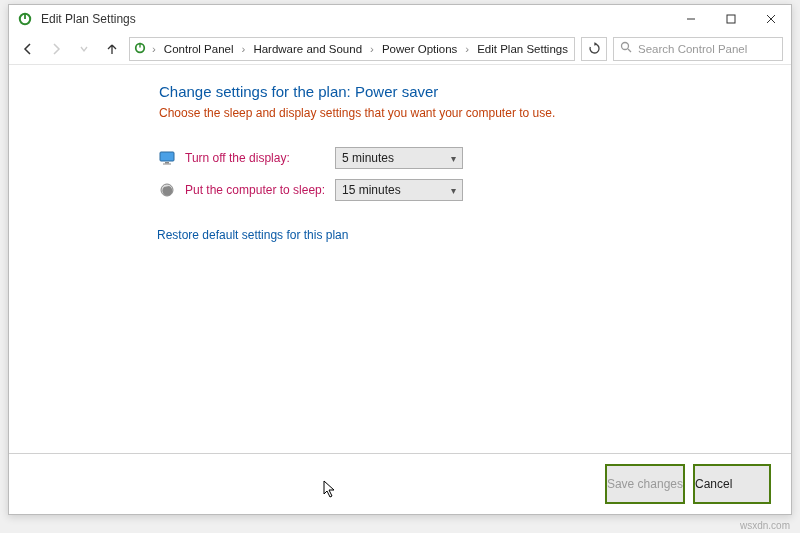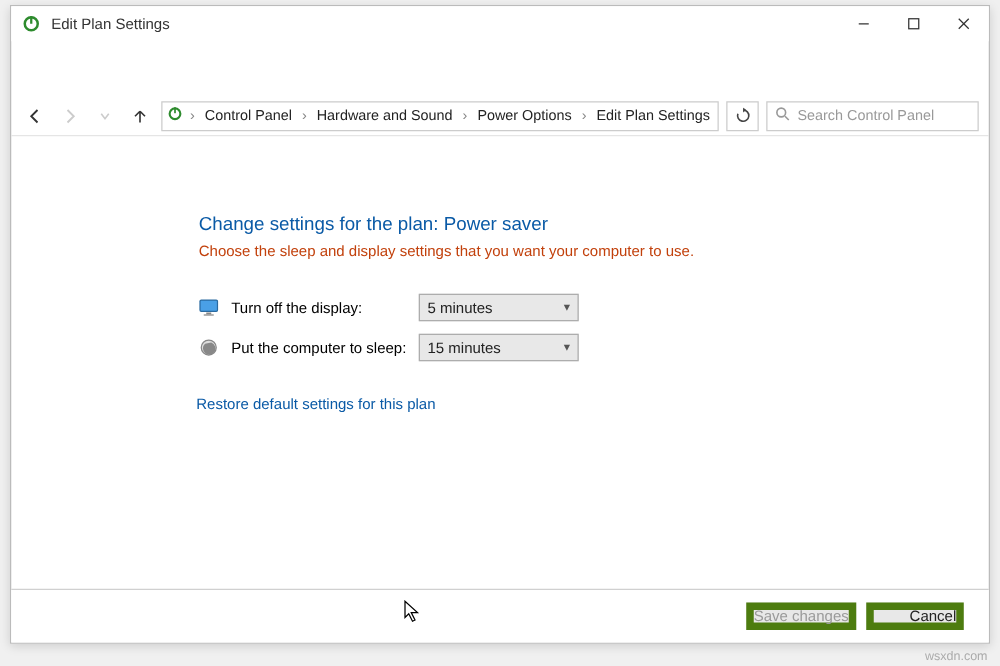--- a/index.html
+++ b/index.html
@@ -12,21 +12,20 @@
       position: relative;
     }
     .window {
       position: absolute;
       top: 4px; left: 8px; right: 8px; bottom: 18px;
       background: #fff;
       border: 1px solid #bbb;
       box-shadow: 0 2px 8px rgba(0,0,0,.15);
       display: flex;
       flex-direction: column;
-      gap: 44px;
     }
     .titlebar {
       height: 28px;
       display: flex;
       align-items: center;
       padding: 0 0 0 8px;
       background: #fff;
     }
     .titlebar .appicon { width:16px; height:16px; margin-right:8px; display:inline-flex; align-items:center; justify-content:center; }
     .titlebar .title { flex:1; color:#333; }
@@ -67,21 +66,21 @@
     .searchbox input::placeholder { color:#999; }
     .content {
       flex:1;
       padding: 18px 10px 10px 150px;
       position:relative;
     }
     .heading { color:#0a5aa6; font-size:15px; font-weight:400; margin-bottom:6px; }
     .desc { color:#c2410c; margin-bottom:22px; }
     .row { display:flex; align-items:center; height:32px; }
     .rowicon { width:16px; height:16px; margin-right:10px; display:inline-flex; align-items:center; justify-content:center; }
-    .rowlabel { width:150px; color:#000000; }
+    .rowlabel { width:150px; color:#be185d; }
     .select {
       width:128px; height:22px;
       background:#e8e8e8;
       border:1px solid #adadad;
       display:flex; align-items:center; justify-content:space-between;
       padding:0 6px; font-size:12px; color:#222;
     }
     .select .chevdown { color:#555; font-size:10px; }
     .links { margin-top:22px; }
     .linkbox {
@@ -96,24 +95,24 @@
     .plain-link { margin-top:6px; margin-left:-2px; }
     .footerbar {
       border-top:1px solid #d0d0d0;
       padding:10px 20px;
       display:flex;
       justify-content:flex-end;
       gap:8px;
       background:#fff;
     }
     .btn {
-      min-width:78px; height:22px;
+      min-width:78px; height:40px;
       background:#e8e8e8;
-      border:6px solid #4d7c0f;
-      display:flex; align-items:center; justify-content:flex-end;
+      border:2px solid #4d7c0f;
+      display:flex; align-items:center; justify-content:flex-start;
       font-size:12px; color:#222;
     }
     .btn.disabled { color:#9a9a9a; }
     .watermark {
       position:absolute; right:10px; bottom:2px; font-size:10px; color:#aaa;
     }
     .cursor {
       position:absolute; left:323px; top:480px; pointer-events:none;
     }
   </style>

